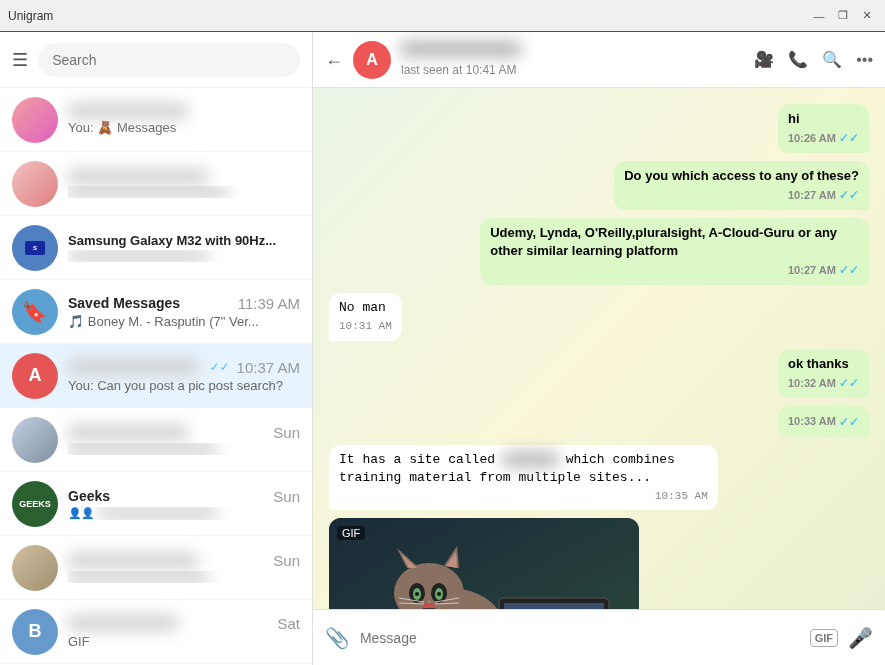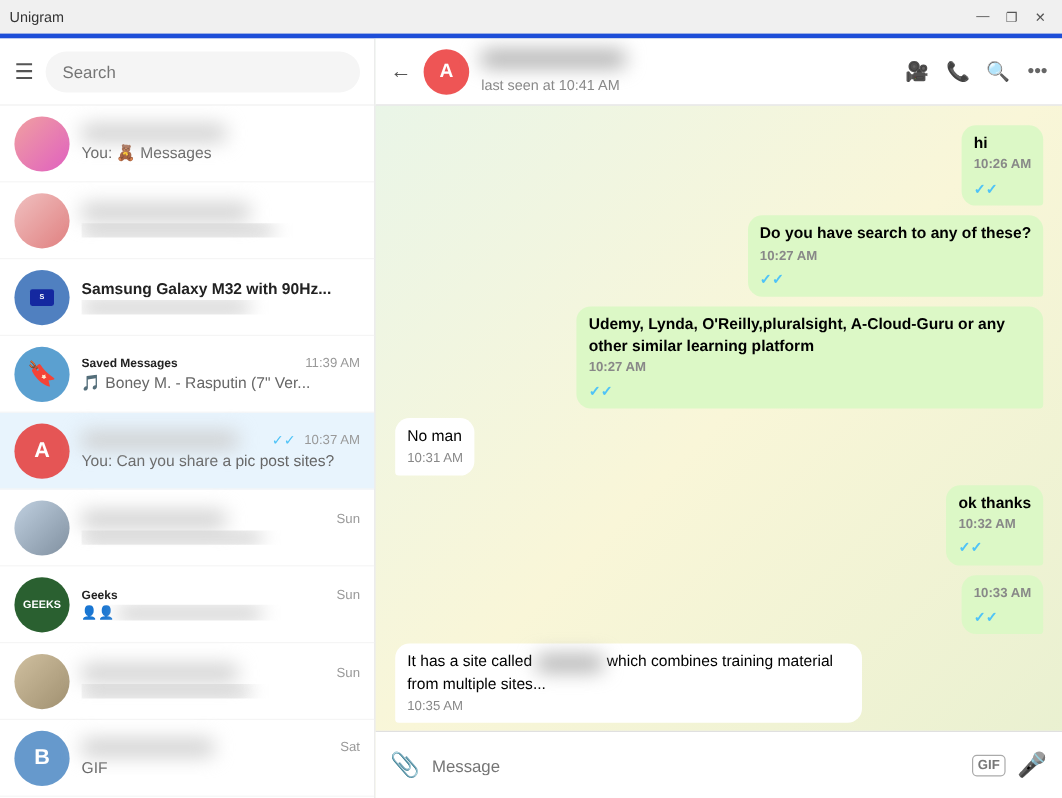--- a/index.html
+++ b/index.html
@@ -6,21 +6,21 @@
     body { font-family: 'Segoe UI', sans-serif; width: 885px; height: 665px; overflow: hidden; background: #fff; display: flex; flex-direction: column; }
 
     
     .titlebar {
       height: 32px;
       background: #f0f0f0;
       display: flex;
       align-items: center;
       justify-content: space-between;
       padding: 5px 8px;
-      border-bottom: 4px solid #1d4ed8;
+      border-bottom: 1px solid #1d4ed8;
       flex-shrink: 0;
     }
     .titlebar-title { font-size: 12px; color: #333; }
     .titlebar-controls { display: flex; gap: 4px; }
     .titlebar-btn {
       width: 20px; height: 20px;
       display: flex; align-items: center; justify-content: center;
       font-size: 11px; cursor: pointer; color: #555;
       border: none; background: transparent;
     }
@@ -74,22 +74,22 @@
       width: 46px; height: 46px;
       border-radius: 50%;
       flex-shrink: 0;
       margin-right: 10px;
       display: flex; align-items: center; justify-content: center;
       font-size: 18px; font-weight: bold; color: #fff;
       overflow: hidden;
     }
     .chat-content { flex: 1; min-width: 0; }
     .chat-top { display: flex; justify-content: space-between; align-items: center; margin-bottom: 2px; }
-    .chat-name { font-size: 10px; font-weight: 600; color: #222; white-space: nowrap; overflow: hidden; text-overflow: ellipsis; }
-    .chat-time { font-size: 11px; color: #999; flex-shrink: 0; margin-left: 4px; }
+    .chat-name { font-size: 14px; font-weight: 600; color: #222; white-space: nowrap; overflow: hidden; text-overflow: ellipsis; }
+    .chat-time { font-size: 15px; color: #999; flex-shrink: 0; margin-left: 4px; }
     .chat-preview { font-size: 13px; color: #666; white-space: nowrap; overflow: hidden; text-overflow: ellipsis; display: flex; align-items: center; gap: 3px; }
 
     
     .blurred { filter: blur(8px); background: #ccc; border-radius: 4px; display: inline-block; }
     .blurred-avatar { background: linear-gradient(135deg, #f0a0a0, #e060a0); }
 
     
     .chat-window {
       flex: 1;
       display: flex;
@@ -135,25 +135,26 @@
       line-height: 1.4;
       position: relative;
     }
     .bubble.sent {
       background: #dcf8c6;
       border-bottom-right-radius: 3px;
     }
     .bubble.received {
       background: #fff;
       border-bottom-left-radius: 3px;
+      font-family: Liberation Mono, monospace;
     }
     .bubble-meta {
-      display: flex; justify-content: flex-end; gap: 3px;
+      display: flex; align-items: center; justify-content: flex-end; gap: 3px;
       margin-top: 2px;
-      font-size: 11px; color: #888; flex-direction: column;
+      font-size: 11px; color: #888;
     }
     .check-mark { color: #4fc3f7; font-size: 12px; }
 
     
     .gif-bubble {
       max-width: 310px;
       border-radius: 12px;
       overflow: hidden;
       position: relative;
     }
@@ -289,21 +290,21 @@
       <div class="chat-item active">
         <div class="chat-avatar" style="background: #e55555;">A</div>
         <div class="chat-content">
           <div class="chat-top">
             <span class="chat-name blurred" style="width:130px;height:14px;"></span>
             <div style="display:flex;align-items:center;gap:3px;">
               <span style="color:#4fc3f7;font-size:12px;">✓✓</span>
               <span class="chat-time">10:37 AM</span>
             </div>
           </div>
-          <div class="chat-preview">You: Can you share a pic post sites?</div>
+          <div class="chat-preview">You: Can you post a pic post search?</div>
         </div>
       </div>
 
       <div class="chat-item">
         <div class="chat-avatar" style="background: linear-gradient(135deg, #c0d0e0, #8090a0);"></div>
         <div class="chat-content">
           <div class="chat-top">
             <span class="chat-name blurred" style="width:120px;height:14px;"></span>
             <span class="chat-time">Sun</span>
           </div>
@@ -380,21 +381,21 @@
           <span>hi</span>
           <div class="bubble-meta">
             <span>10:26 AM</span>
             <span class="check-mark">✓✓</span>
           </div>
         </div>
       </div>
 
       <div class="message sent">
         <div class="bubble sent">
-          <span>Do you have search to any of these?</span>
+          <span>Do you which access to any of these?</span>
           <div class="bubble-meta">
             <span>10:27 AM</span>
             <span class="check-mark">✓✓</span>
           </div>
         </div>
       </div>
 
       <div class="message sent">
         <div class="bubble sent">
           <span>Udemy, Lynda, O'Reilly,pluralsight, A-Cloud-Guru or any other similar learning platform</span>

